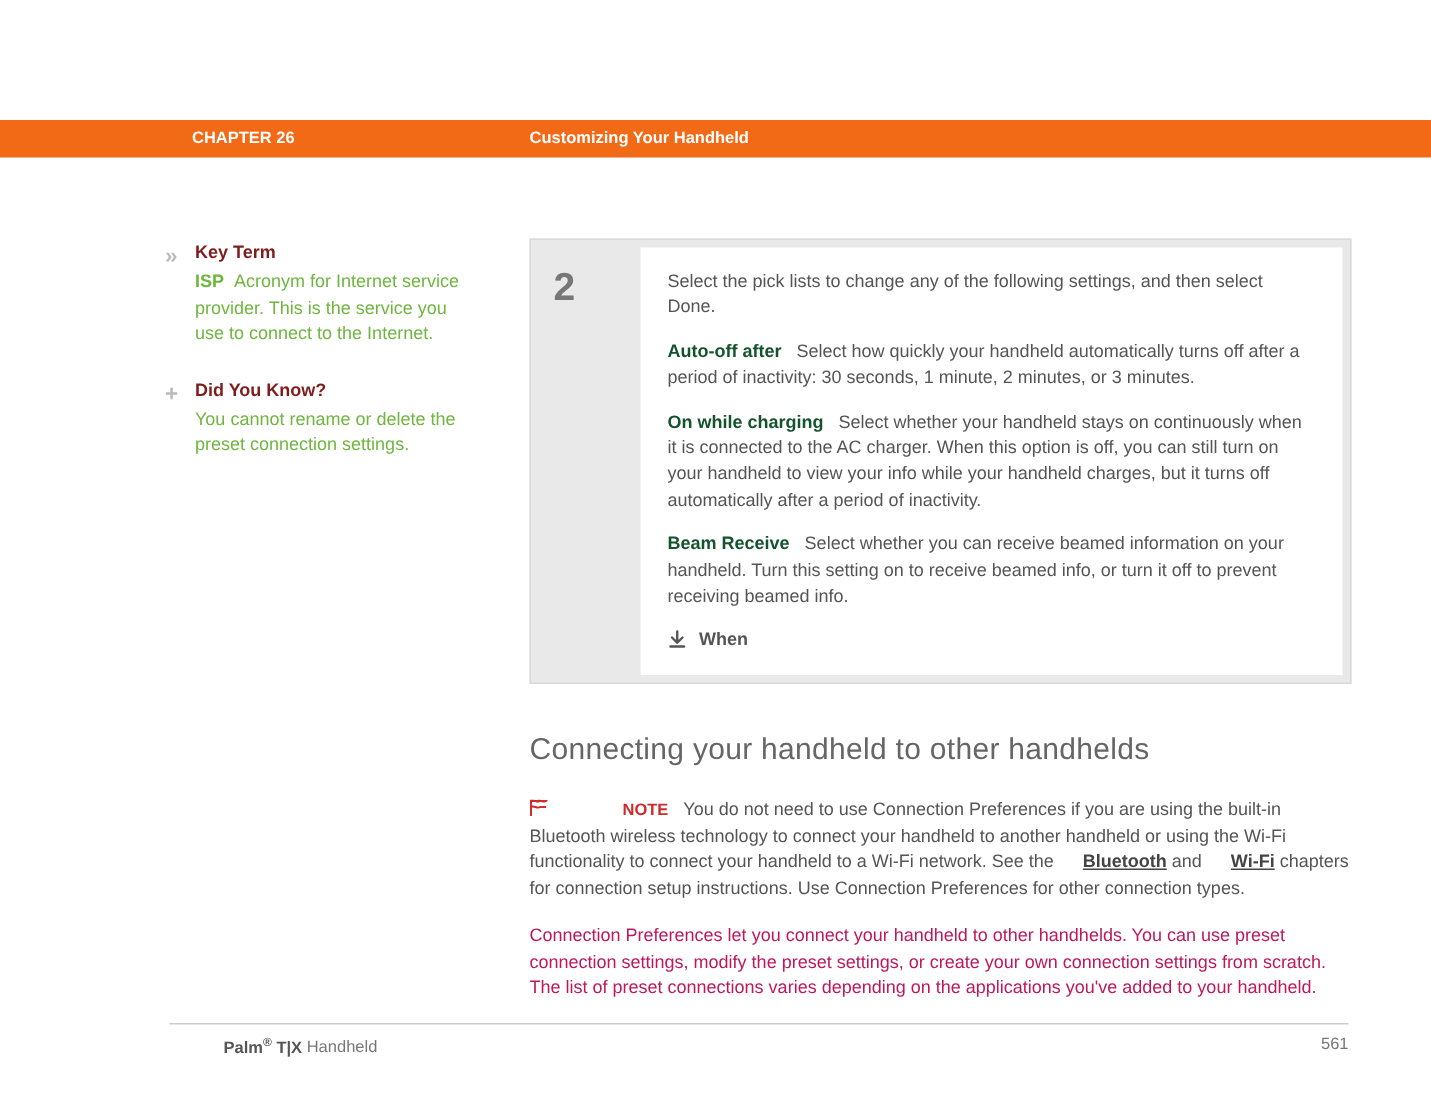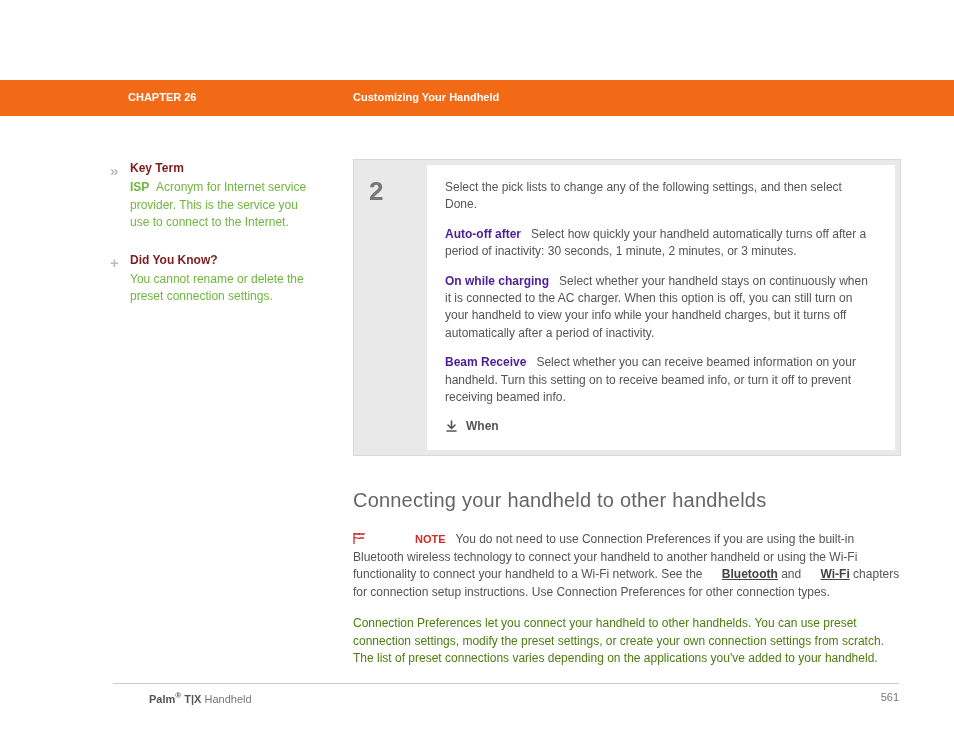--- a/index.html
+++ b/index.html
@@ -11,21 +11,21 @@
     color: #444;
     font-size: 12px;
     line-height: 1.45;
     position: relative;
   }
   .orange-bar {
     position: absolute;
     top: 80px;
     left: 0;
     right: 0;
-    height: 36px;
+    height: 25px;
     background: #f26a16;
     display: flex;
     align-items: center;
     color: #fff;
     font-weight: bold;
   }
   .chapter-label { margin-left: 128px; width: 225px; font-size: 11px; }
   .chapter-title { font-size: 11px; }
 
   .sidebar {
@@ -63,39 +63,39 @@
   }
   .step-num { font-size: 26px; font-weight: bold; color: #777; }
   .step-content {
     background: #fff;
     flex: 1;
     padding: 14px 18px 14px 18px;
     font-size: 12px;
     color: #555;
   }
   .step-content p { margin-bottom: 12px; }
-  .step-content .term { font-weight: bold; color:#4c1d95; }
+  .step-content .term { font-weight: bold; color:#14532d; }
   .done-row { display: flex; align-items: center; gap: 8px; font-weight: bold; color:#555; margin-top:4px;}
   .done-icon { display:inline-flex; }
 
   .section-heading {
     font-size: 20px;
     color: #666;
     font-weight: normal;
     margin-top: 30px;
     margin-bottom: 16px;
     letter-spacing: 0.2px;
   }
 
   .note-para { margin-bottom: 14px; color:#555;}
   .note-label { color: #cf2b2b; font-weight: bold; font-size: 11px; padding-left: 46px; }
   .note-icon { display:inline-block; vertical-align: -1px; margin-right:4px;}
   .ulink { color:#444; font-weight: bold; text-decoration: underline; padding-left: 16px; }
 
-  .body-para { color:#4d7c0f; margin-bottom: 12px; }
+  .body-para { color:#be185d; margin-bottom: 12px; }
 
   .footer {
     position: absolute;
     left: 113px;
     right: 55px;
     bottom: 30px;
     border-top: 1px solid #ccc;
     padding-top: 6px;
     display: flex;
     justify-content: space-between;

